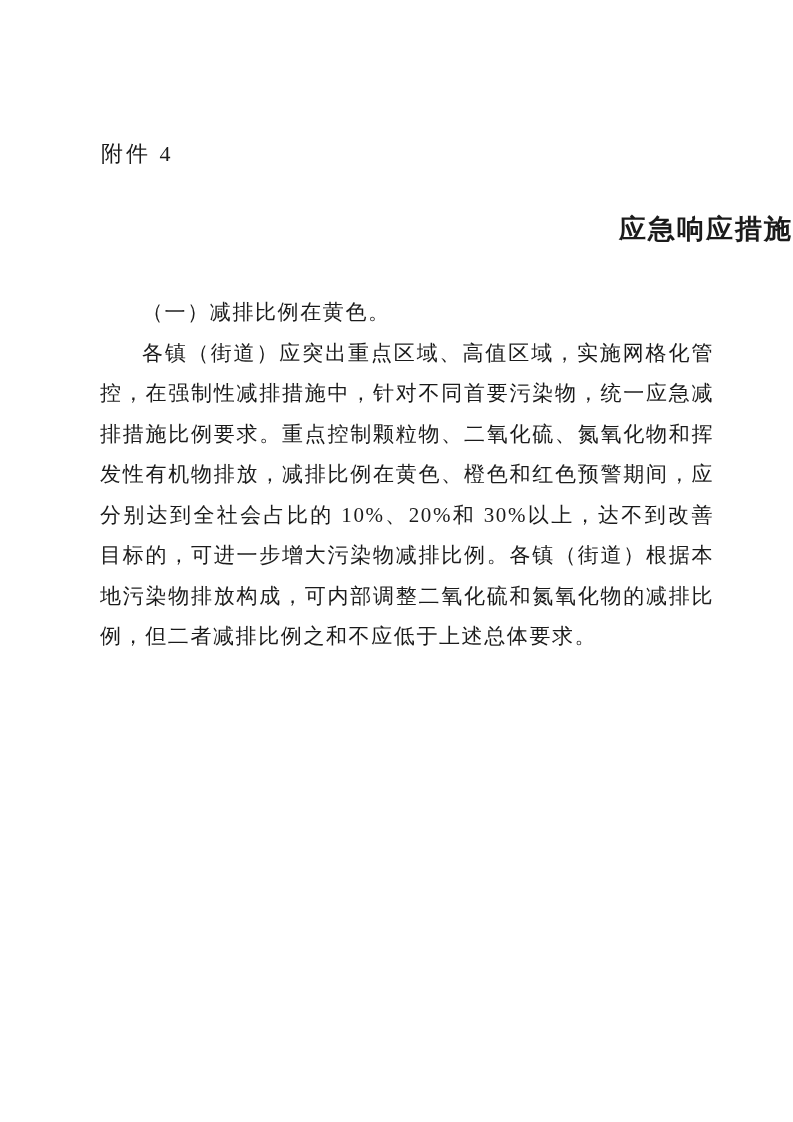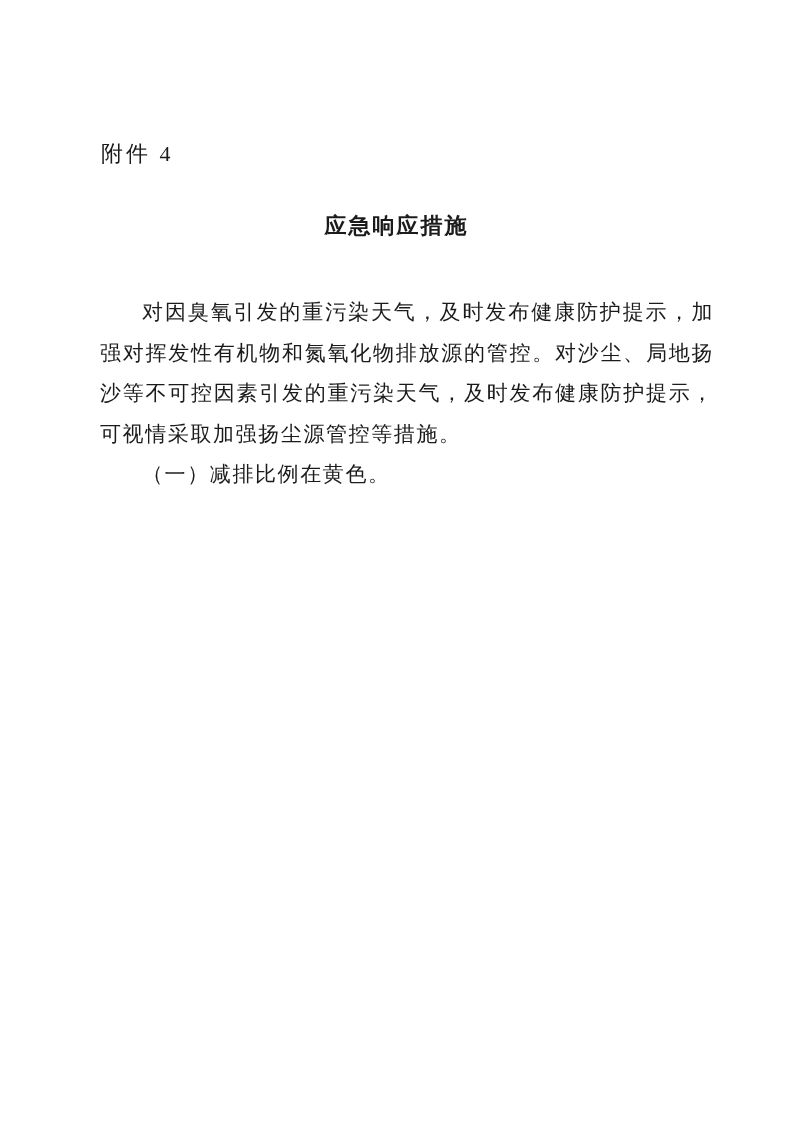--- a/index.html
+++ b/index.html
@@ -22,23 +22,23 @@
     top: 139px;
     font-size: 22px;
     letter-spacing: 3px;
   }
   .doc-title {
     position: absolute;
     left: 0;
     top: 211px;
     width: 100%;
     margin: 0;
-    text-align: center;
+    text-align: right;
     font-family: "Liberation Sans", sans-serif;
-    font-size: 22px;
+    font-size: 27px;
     font-weight: 700;
     letter-spacing: 2px;
   }
   .content {
     position: absolute;
     left: 100px;
     top: 292px;
     width: 614px;
   }
   .section-heading {
@@ -81,23 +81,23 @@
 <div class="page">
 
   <div class="attachment-label">附件 4</div>
 
   <h1 class="doc-title">应急响应措施</h1>
 
   <div class="content">
 
 
 
-    <p class="para">对因臭氧引发的重污染天气，及时发布健康防护提示，加强对挥发性有机物和氮氧化物排放源的管控。对沙尘、局地扬沙等不可控因素引发的重污染天气，及时发布健康防护提示，可视情采取加强扬尘源管控等措施。</p>
 
     <p class="subsection-heading">（一）减排比例在黄色。</p>
 
+    <p class="para">各镇（街道）应突出重点区域、高值区域，实施网格化管控，在强制性减排措施中，针对不同首要污染物，统一应急减排措施比例要求。重点控制颗粒物、二氧化硫、氮氧化物和挥发性有机物排放，减排比例在黄色、橙色和红色预警期间，应分别达到全社会占比的 10%、20%和 30%以上，达不到改善目标的，可进一步增大污染物减排比例。各镇（街道）根据本地污染物排放构成，可内部调整二氧化硫和氮氧化物的减排比例，但二者减排比例之和不应低于上述总体要求。</p>
 
 
   </div>
 
   <div class="page-number">—19—</div>
 
 </div>
 
 </body></html>

